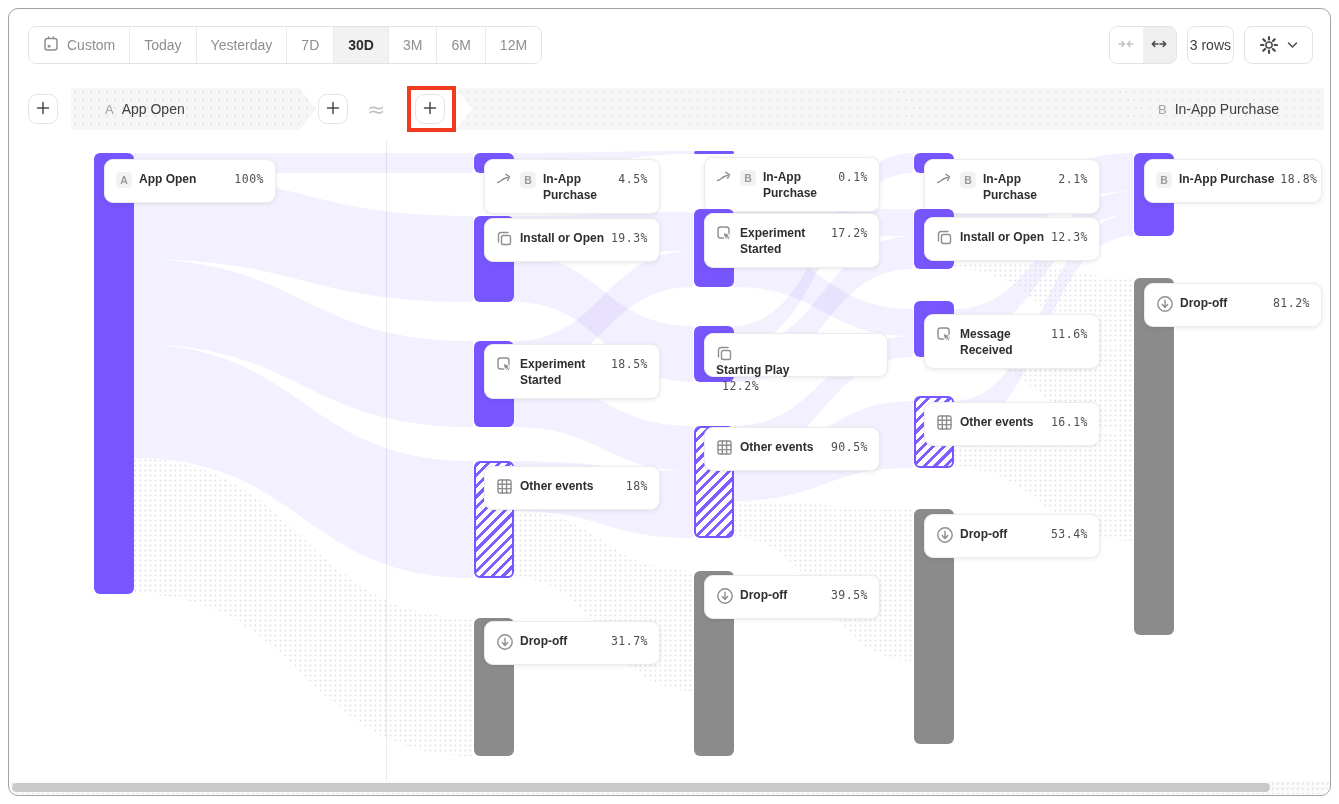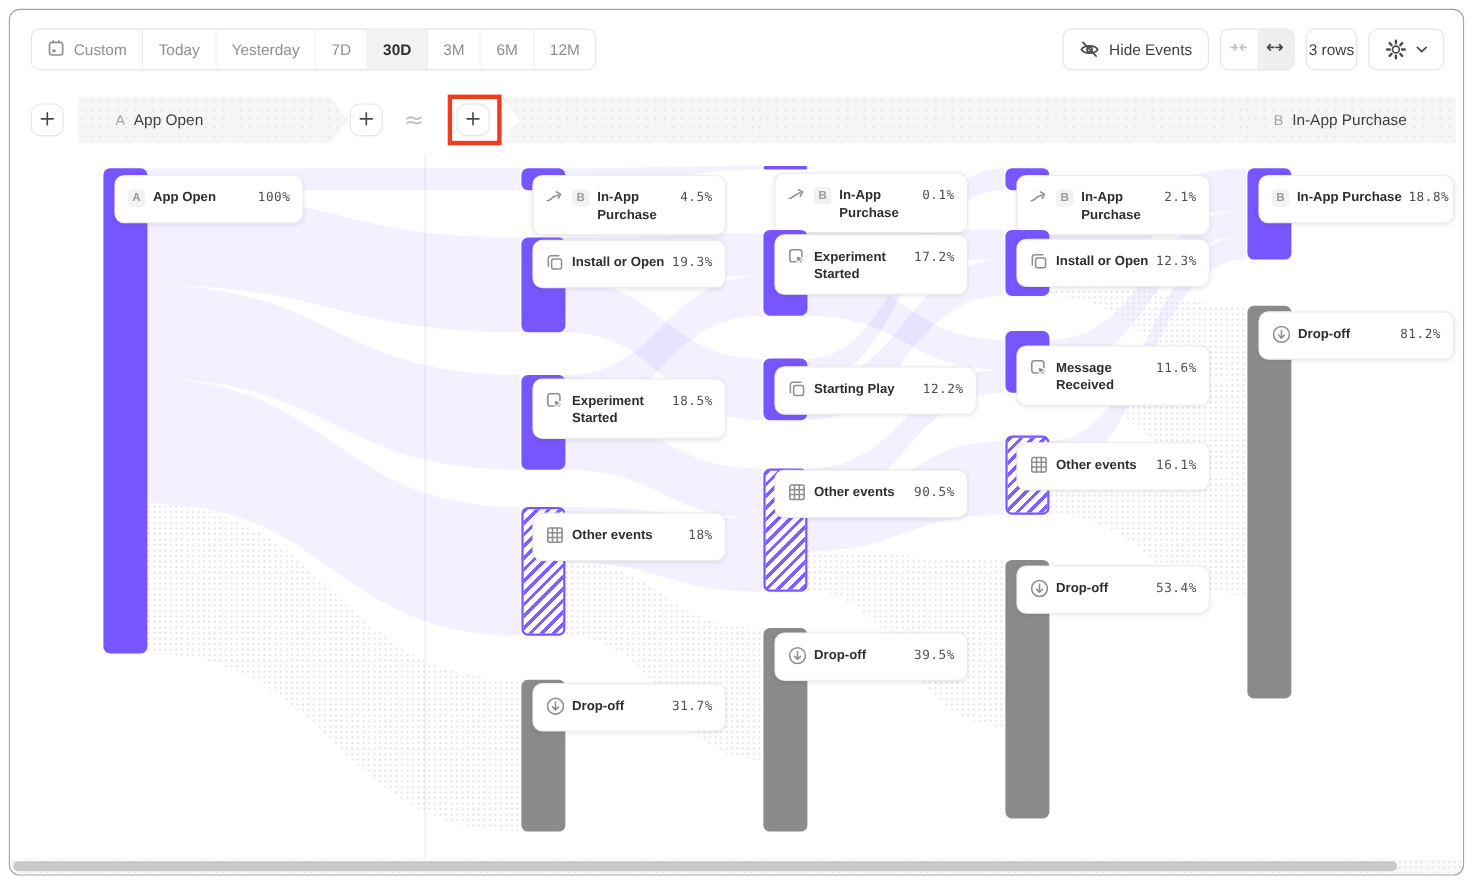--- a/index.html
+++ b/index.html
@@ -101,30 +101,20 @@
       </div>
       <div class="dateb">
         <span>6M</span>
       </div>
       <div class="dateb">
         <span>12M</span>
       </div>
     </div>
 
   <div class="toolbar-right">
-    <button class="btn gap8 pad14">
-      <span class="ticon">
-        <svg class="ic" width="19" height="16" viewBox="0 0 19 16">
-            <path d="M2 8 C5 3.6 14 3.6 17 8 C14 12.4 5 12.4 2 8 Z"></path>
-            <circle cx="9.5" cy="8" r="2.3"></circle>
-            <path d="M3.5 1.5 L15.5 14"></path>
-          </svg>
-      </span>
-      <span>Hide Events</span>
-    </button>
     <div class="seg">
       <div class="segcell">
         <span>
           <svg class="ic faint" width="16" height="12" viewBox="0 0 16 12">
               <path d="M1 6 h5 M4 3.5 L6.5 6 L4 8.5"></path>
               <path d="M15 6 h-5 M12 3.5 L9.5 6 L12 8.5"></path>
             </svg>
         </span>
       </div>
       <div class="segcell sel">
@@ -287,21 +277,21 @@
       <div class="bar event" style="left: 685px; top: 200px; width: 40px; height: 78px; background: rgb(120, 86, 255);"></div>
       <div class="card two" style="left: 695px; top: 204px; width: 176px; height: 55px;">
         <span class="cicon"><svg width="17" height="17" viewBox="0 0 17 17" style="overflow:visible">
             <rect x="2" y="2" width="11" height="11" rx="2.4"></rect>
             <path d="M7.5 7.5 L14.6 9.8 L11.8 10.9 L13.8 13.6 L12.3 14.8 L10.3 12.1 L9 14.8 Z" fill="#8e8e8e" stroke="#fff" stroke-width="1"></path>
           </svg></span>
         <span class="cname">Experiment Started</span>
         <span class="cpct">17.2%</span>
       </div>
       <div class="bar event" style="left: 685px; top: 317px; width: 40px; height: 56px; background: rgb(120, 86, 255);"></div>
-      <div class="card one" style="left: 695px; top: 324px; width: 184px; height: 44px;">
+      <div class="card one" style="left: 695px; top: 324px; width: 184px; height: 44px; flex-direction: column;">
         <span class="cicon"><svg width="17" height="17" viewBox="0 0 17 17">
             <rect x="5.5" y="5.5" width="9" height="9" rx="1.8"></rect>
             <path d="M2.5 12 V4.8 A2.3 2.3 0 0 1 4.8 2.5 H12"></path>
           </svg></span>
         <span class="cname">Starting Play</span>
         <span class="cpct">12.2%</span>
       </div>
       <div class="bar other" style="left: 685px; top: 417px; width: 40px; height: 112px;"></div>
       <div class="card one" style="left: 695px; top: 418px; width: 176px; height: 44px;">
         <span class="cicon"><svg width="17" height="17" viewBox="0 0 17 17">

